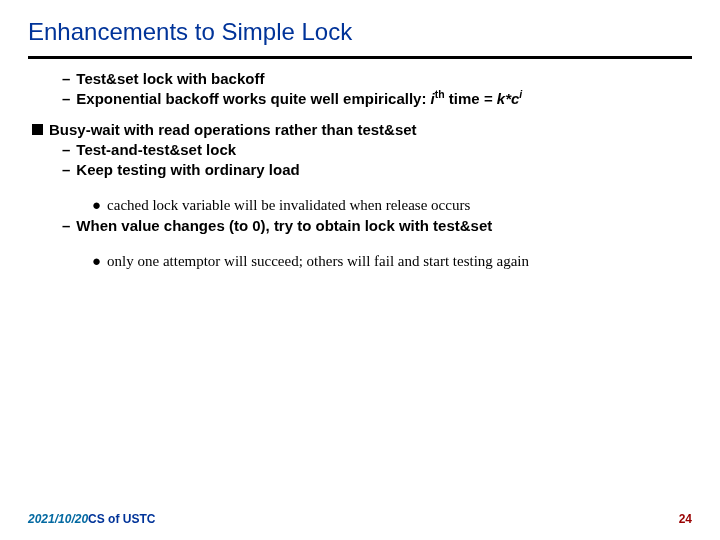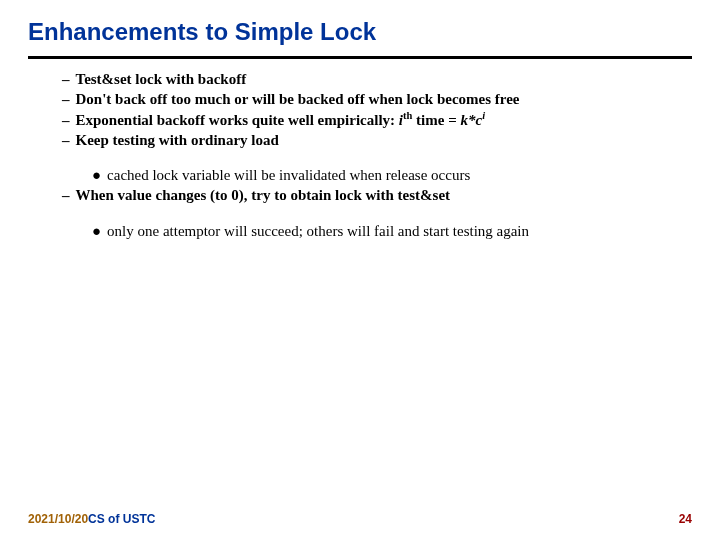--- a/index.html
+++ b/index.html
@@ -8,81 +8,84 @@
     height: 540px;
     background: #fff;
     font-family: Arial, Helvetica, sans-serif;
     color: #000;
     position: relative;
     padding: 18px 28px 0 28px;
   }
   .title {
     color: #003399;
     font-size: 24px;
-    font-weight: bold;
+    font-weight: normal;
     margin-bottom: 10px;
   }
   .rule {
     border: none;
     border-top: 3px solid #000;
     margin-bottom: 10px;
   }
   .content {
     font-size: 15px;
     font-weight: bold;
     line-height: 1.35;
   }
   .l1 { padding-left: 4px; margin-top: 6px; }
   .l1 .bullet {
     display: inline-block;
     width: 11px; height: 11px;
     background: #000;
     vertical-align: 0px;
     margin-right: 6px;
   }
-  .l2 { padding-left: 34px; margin-top: 0; font-family: Liberation Serif, serif; }
+  .l2 { padding-left: 34px; margin-top: 0; }
   .l2 .dash { margin-right: 6px; }
   .l3 { padding-left: 64px; margin-top: 15px; font-weight: normal; font-family: "Times New Roman", Times, serif; font-size: 15px; }
   .l3 .disc { margin-right: 6px; font-family: Arial, sans-serif; }
   sup { font-size: 0.7em; vertical-align: super; line-height: 0; }
   i { font-style: italic; }
   .footer {
     position: absolute;
     left: 0; right: 0; bottom: 14px;
     padding: 0 28px;
     display: flex;
     justify-content: space-between;
     align-items: flex-end;
     font-size: 12px;
     font-weight: bold;
   }
-  .footer .date { color: #a16207; }
+  .footer .date { color: #0369a1; font-style: italic; }
   .footer .center { color: #003399; flex: 1; text-align: left; }
   .footer .page { color: #990000; }
 </style>
 </head>
 <body>
 
 <div class="title">Enhancements to Simple Lock</div>
 <hr class="rule">
 
 <div class="content">
 
 
   <div class="l2">
     <span class="dash">–</span><span>Test&amp;set lock with backoff</span>
   </div>
   <div class="l2">
-    <span class="dash">–</span><span>Don't back off too much or will be backed off when lock becomes free</span>
-  </div>
-  <div class="l2">
     <span class="dash">–</span><span><span>Exponential backoff works quite well empirically: </span><i>i</i><sup>th</sup><span> time =  </span><i>k*c</i><i><sup>i</sup></i></span>
   </div>
 
+  <div class="l1" style="margin-top:10px;">
+    <span class="bullet"></span><span>Busy-wait with read operations rather than test&amp;set</span>
+  </div>
 
+  <div class="l2">
+    <span class="dash">–</span><span>Test-and-test&amp;set lock</span>
+  </div>
   <div class="l2">
     <span class="dash">–</span><span>Keep testing with ordinary load</span>
   </div>
   <div class="l3">
     <span class="disc">●</span><span>cached lock variable will be invalidated when release occurs</span>
   </div>
 
   <div class="l2">
     <span class="dash">–</span><span>When value changes (to 0), try to obtain lock with test&amp;set</span>
   </div>

